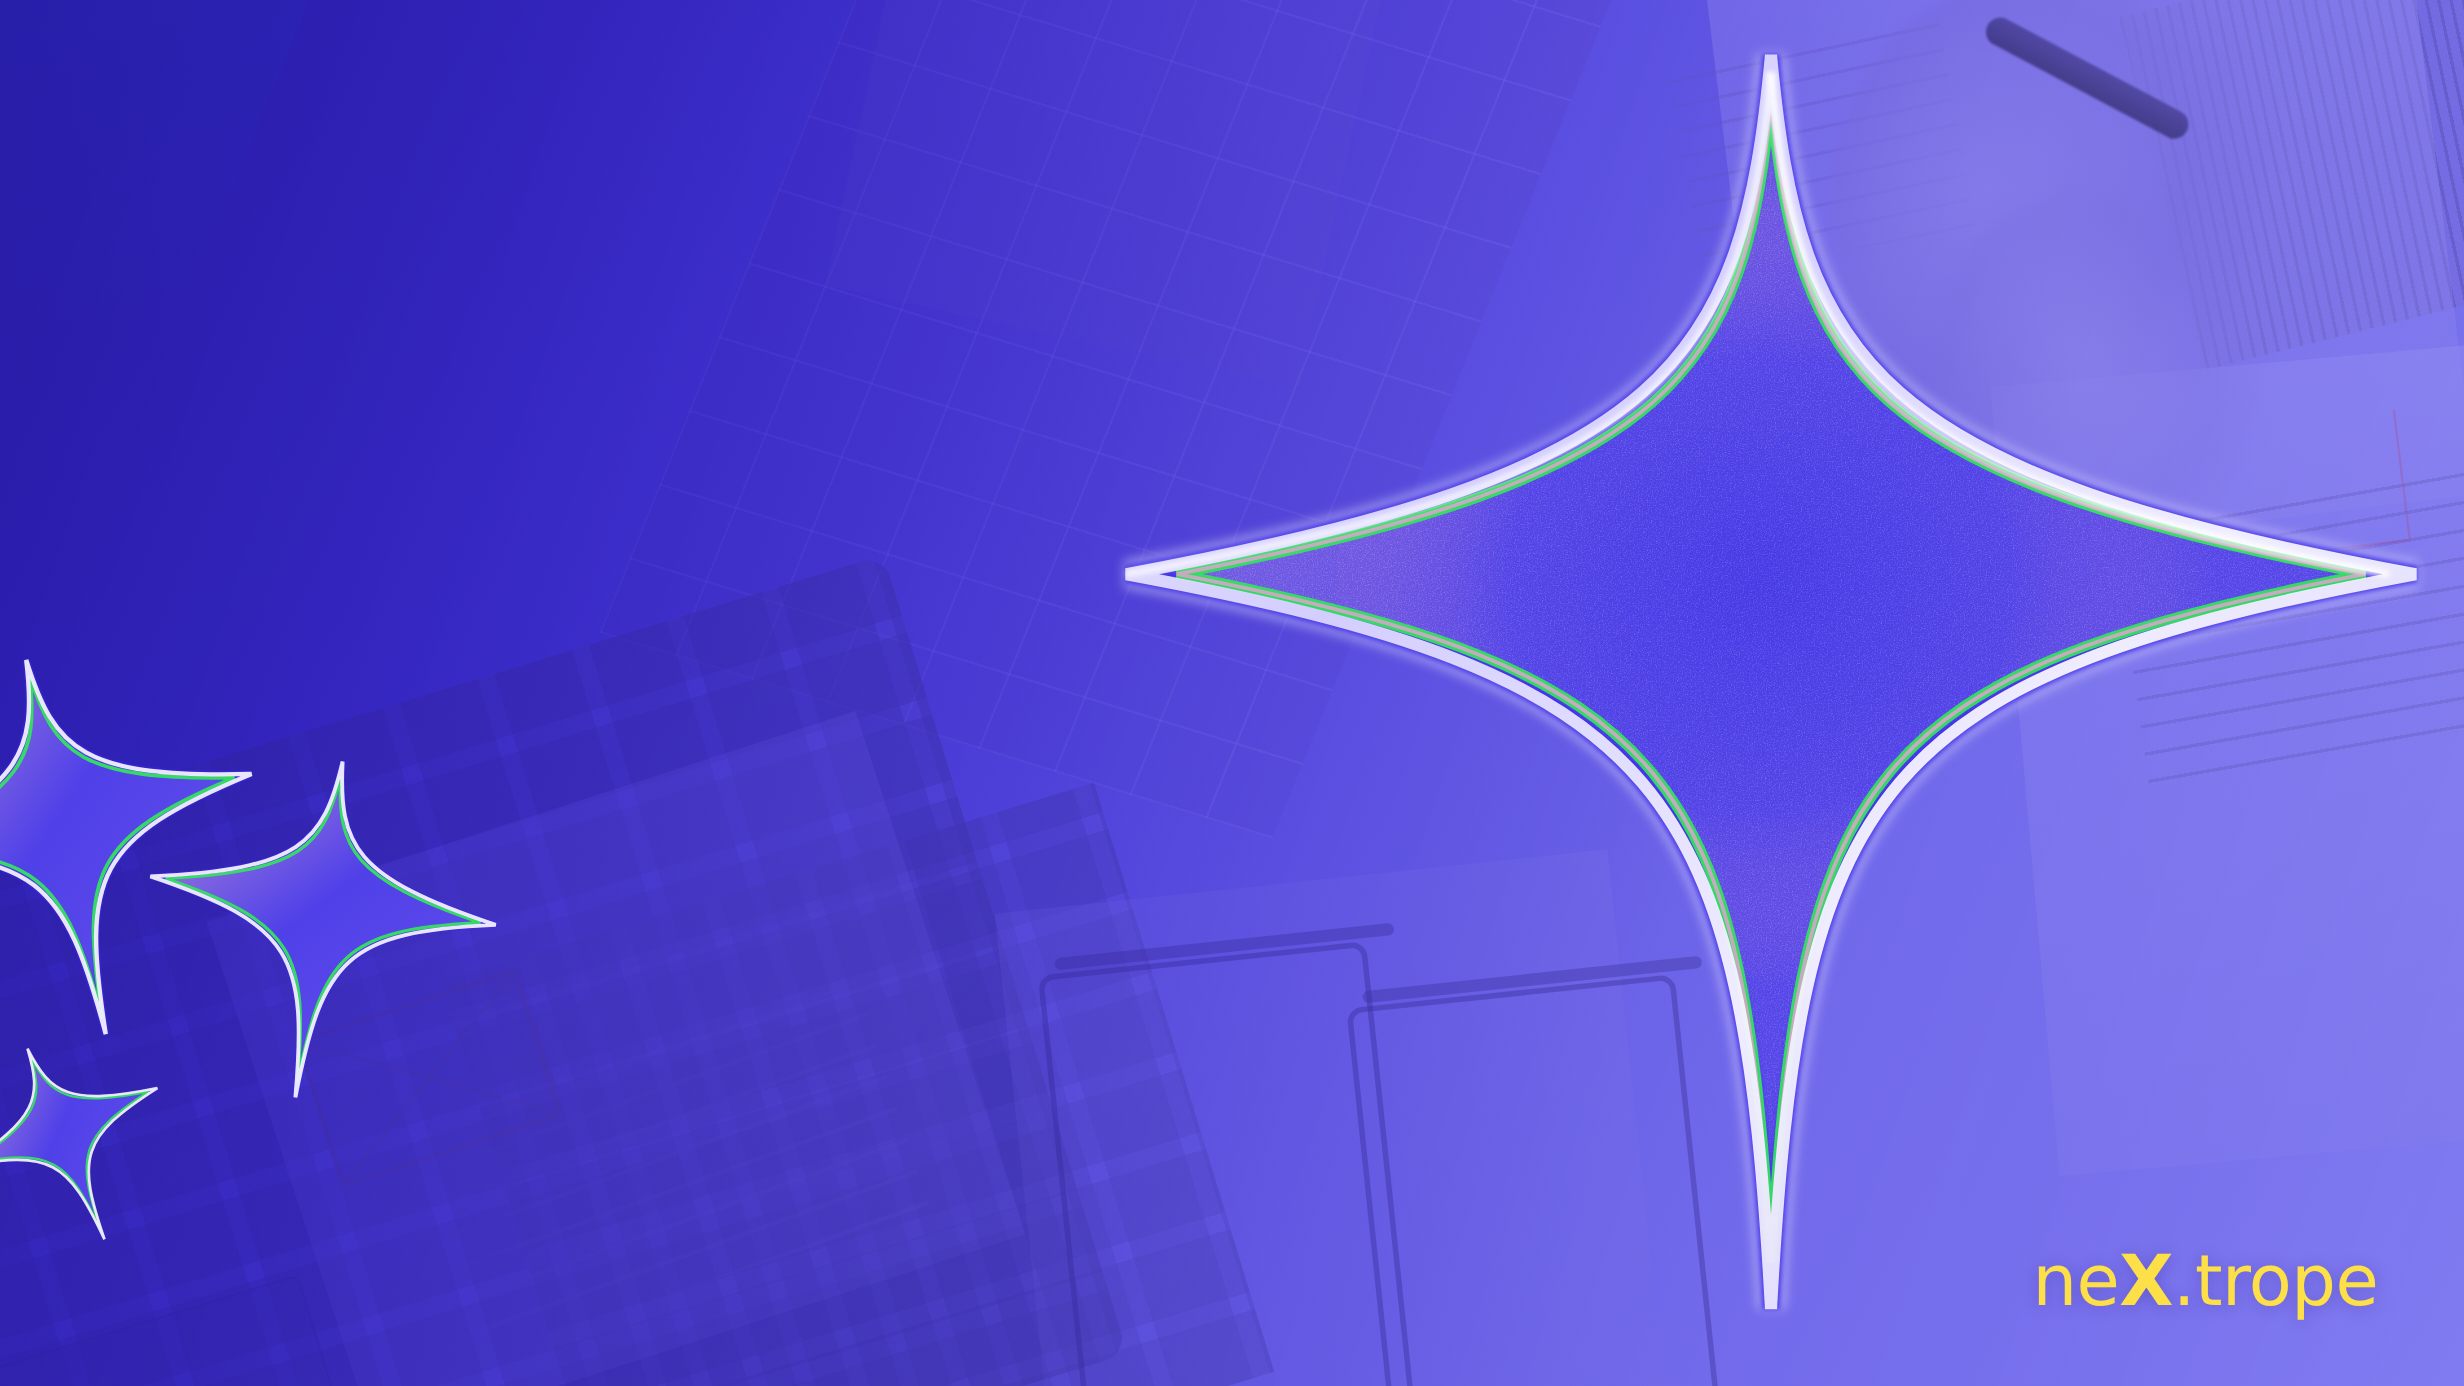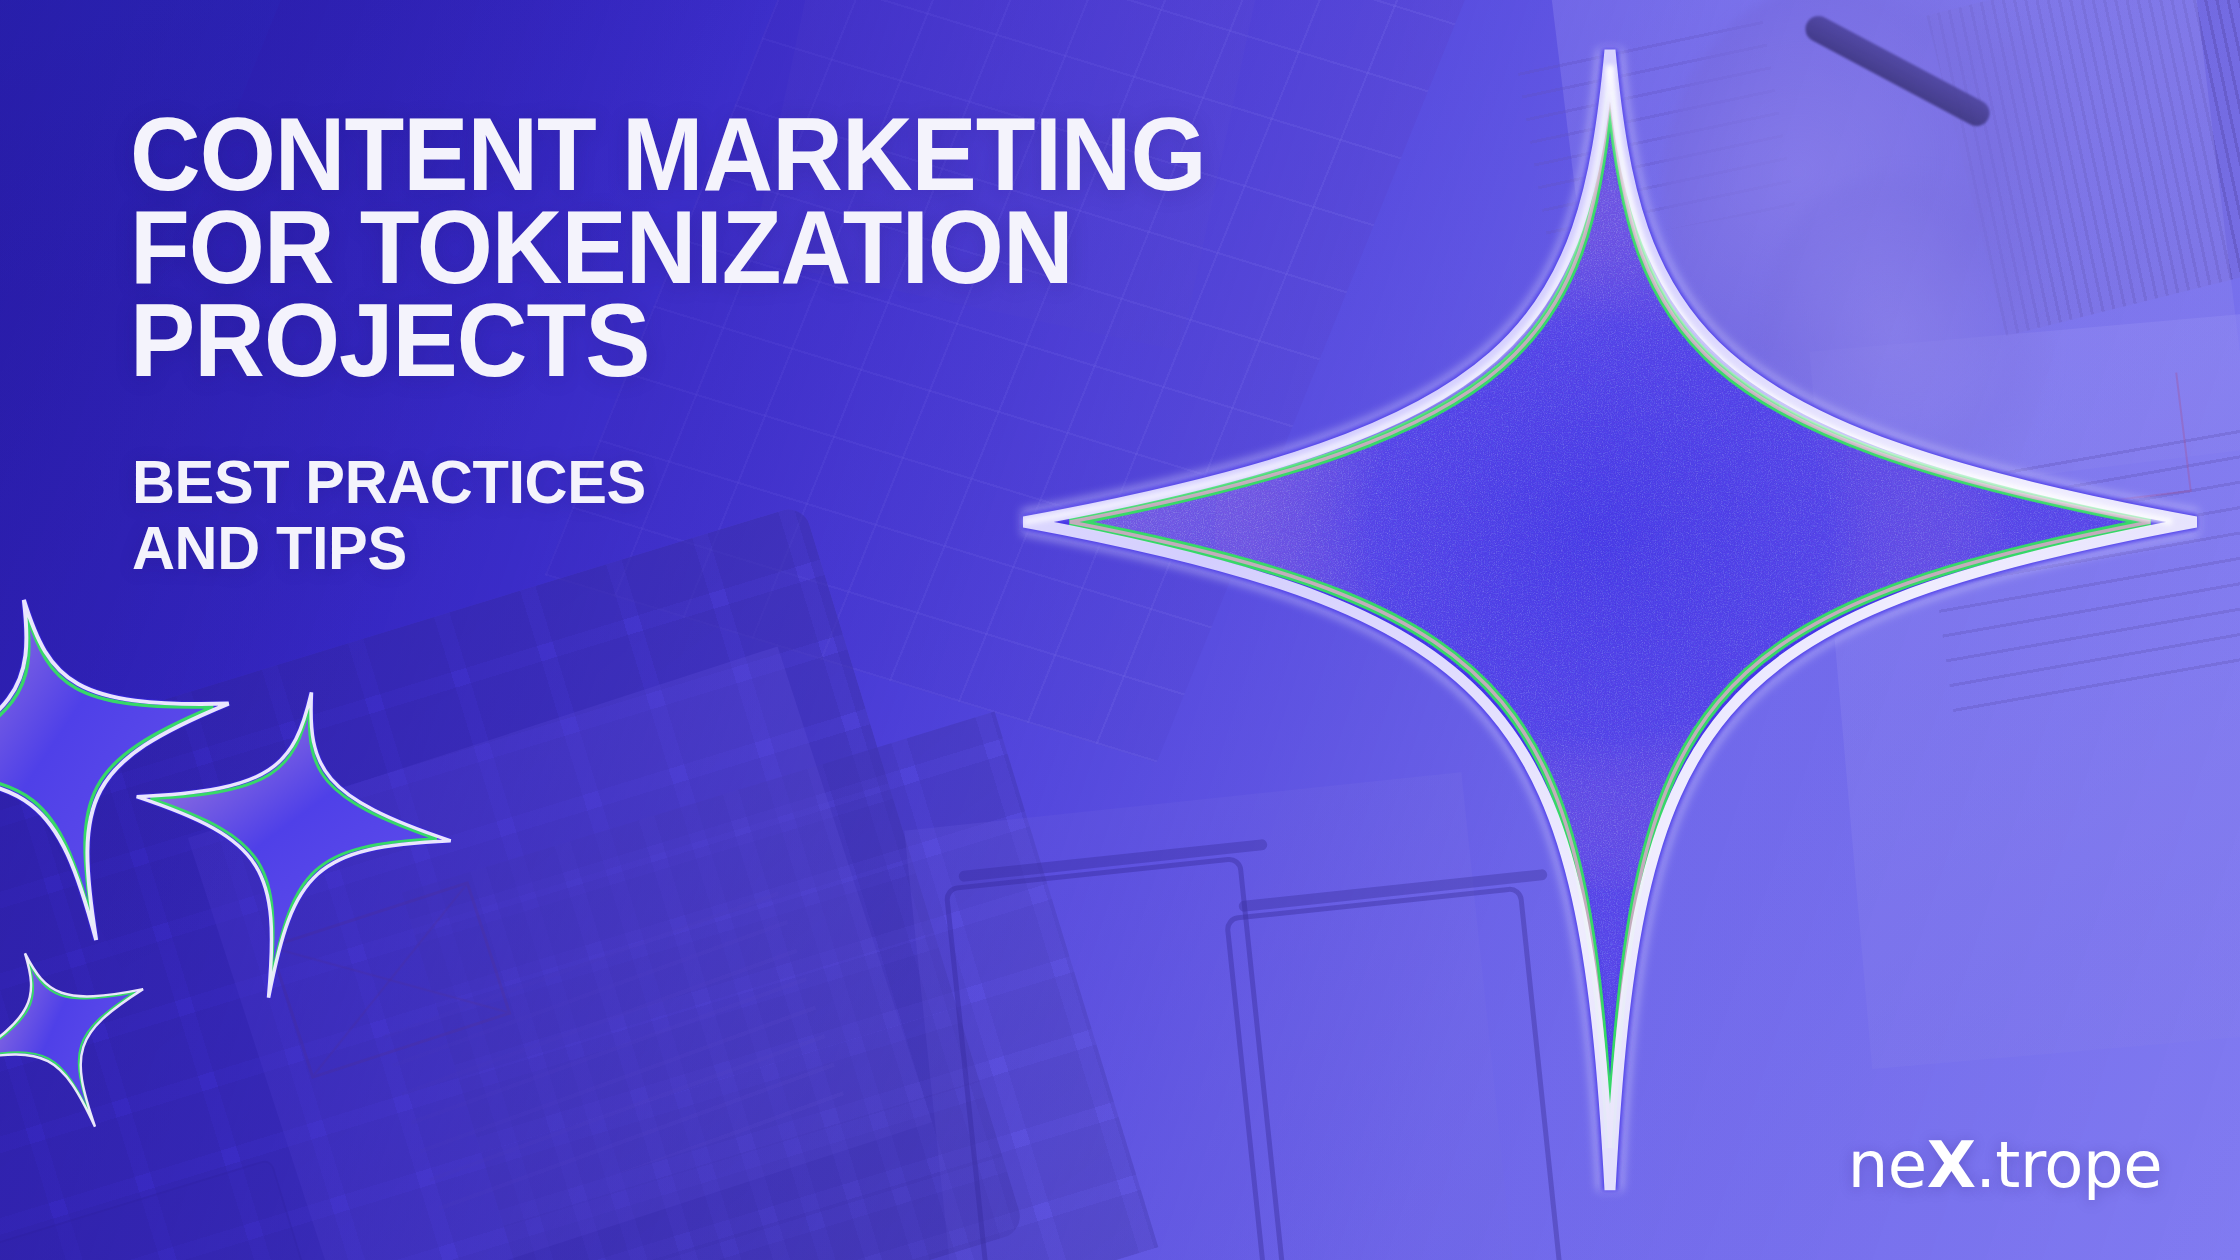--- a/index.html
+++ b/index.html
@@ -224,21 +224,21 @@
 
   
   .star-wrap{position:absolute; pointer-events:none;}
   .star-big{left:1000px; top:30px; width:1220px; height:1180px;}
   .star-s1{left:-130px; top:590px; width:380px; height:360px;}
   .star-s2{left:125px; top:680px; width:330px; height:330px;}
   .star-s3{left:-40px; top:940px; width:200px; height:200px;}
 
   .logo{
     position:absolute; right:78px; bottom:58px;
-    color:#ffffff;
+    color:#fde047;
     font-size:64px;
     letter-spacing:-.5px;
     font-weight:400;
     font-family:"DejaVu Sans", sans-serif;
     white-space:nowrap;
     text-shadow:0 2px 14px rgba(40,24,120,.28);
   }
   .logo .x{font-weight:700;}
 
   
@@ -430,29 +430,18 @@
   <div class="star-wrap star-s3">
     <svg viewBox="0 0 1220 1180" width="200" height="200" aria-hidden="true">
       <g transform="rotate(-22 610 590)">
         <path d="M610 20 C 636 300,700 400,1196 492 C 700 584,636 684,610 1160 C 584 684,520 584,24 492 C 520 400,584 300,610 20 Z" fill="url(#bodyG)"></path>
         <path d="M610 70 C 634 310,694 406,1144 492 C 694 578,634 674,610 1110 C 586 674,526 578,76 492 C 526 406,586 310,610 70 Z" fill="none" stroke="#35e061" stroke-width="13" opacity=".95"></path>
         <path d="M610 20 C 636 300,700 400,1196 492 C 700 584,636 684,610 1160 C 584 684,520 584,24 492 C 520 400,584 300,610 20 Z" fill="none" stroke="#f2efff" stroke-width="15" opacity=".95"></path>
       </g>
     </svg>
   </div>
 
-  <div class="copy">
-    <h1 class="headline">
-      <span>CONTENT MARKETING</span>
-      <span>FOR TOKENIZATION</span>
-      <span>PROJECTS</span>
-    </h1>
-    <h2 class="subhead">
-      <span>BEST PRACTICES</span>
-      <span>AND TIPS</span>
-    </h2>
-  </div>
 
   <div class="logo">
     <span>ne</span><span class="x">X</span><span>.trope</span>
   </div>
 
 </div>
 
 </body></html>

